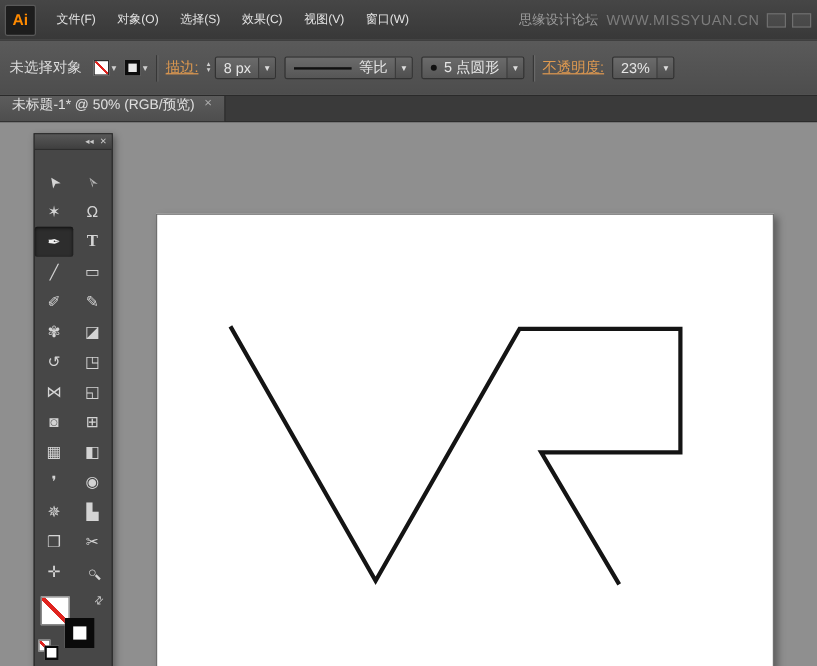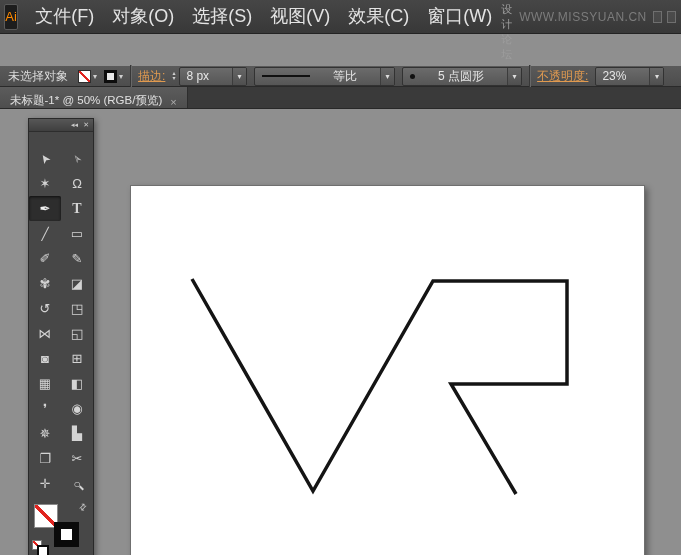--- a/index.html
+++ b/index.html
@@ -11,75 +11,75 @@
 
   
   .titlebar {
     height:34px; background:linear-gradient(#464646,#383838);
     border-bottom:1px solid #232323;
     display:flex; align-items:center;
   }
   .app-icon {
     width:26px; height:26px; margin:0 8px 0 4px;
     background:#1d1d1d; border:1px solid #5a5a5a; border-radius:2px;
-    color:#ff8a00; font-weight:normal; font-size:13px;
+    color:#ff8a00; font-weight:bold; font-size:13px;
     display:flex; align-items:center; justify-content:center;
   }
   .menus { display:flex; }
-  .menu-item { padding:0 9px; font-size:18px; color:#e3e3e3; line-height:33px; white-space:nowrap; }
+  .menu-item { padding:0 9px; font-size:10px; color:#e3e3e3; line-height:33px; white-space:nowrap; }
   .watermark { margin-left:auto; display:flex; align-items:center; gap:7px; margin-right:6px; }
   .watermark .wm1 { font-size:11px; color:#9d9d9d; }
   .watermark .wm2 { font-size:12px; color:#7c7c7c; letter-spacing:.5px; }
   .winbtn {
     width:16px; height:12px; border:1px solid #6f6f6f; margin-right:5px;
     background:rgba(255,255,255,0.06);
     color:#9a9a9a; font-size:7px; line-height:10px; text-align:center;
   }
 
   
   .controlbar {
-    height:21px; background:linear-gradient(#5a5a5a,#4d4d4d);
+    height:46px; background:linear-gradient(#5a5a5a,#4d4d4d);
     border-bottom:1px solid #2a2a2a;
     display:flex; align-items:center; padding:0 8px; gap:7px;
-    font-size:12px; color:#dcdcdc; white-space:nowrap;margin-top:32px;
+    font-size:12px; color:#dcdcdc; white-space:nowrap;
   }
   .cb-status { margin-right:3px; }
   .mini-combo { display:flex; align-items:center; gap:2px; }
   .mini-swatch { width:13px; height:13px; border:1px solid #2e2e2e; display:inline-block; }
   .fill-none {
     background-image:linear-gradient(to top right,
       #ffffff 44%, #e0241f 44%, #e0241f 56%, #ffffff 56%);
     background-color:#fff;
   }
   .stroke-black { border:3px solid #0d0d0d; background:#e9e9e9; }
   .dd { font-size:8px; color:#cfcfcf; }
   .divider { width:1px; height:22px; background:#373737; box-shadow:1px 0 0 #686868; }
   .link { color:#e09a50; text-decoration:underline; }
   .spinner { display:flex; flex-direction:column; font-size:6px; line-height:5px; color:#d0d0d0; margin-right:-3px; }
   .combo {
     display:flex; align-items:center; height:19px;
     background:linear-gradient(#6b6b6b,#565656);
-    border:1px solid #323232; border-radius:2px; overflow:hidden;gap:17px;
+    border:1px solid #323232; border-radius:2px; overflow:hidden;
   }
   .combo .txt { padding:0 6px; font-size:12px; color:#e6e6e6; }
   .combo .arrow {
     width:14px; align-self:stretch; display:flex; align-items:center; justify-content:center;
     border-left:1px solid #3c3c3c; font-size:8px; color:#ddd;
     background:linear-gradient(#666,#4f4f4f);
   }
   .profile-line { width:48px; height:2px; background:#101010; margin-left:7px; }
   .brush-dot { width:5px; height:5px; border-radius:50%; background:#101010; margin-left:7px; }
 
   
   .tabbar {
     height:22px; background:#3a3a3a; border-bottom:1px solid #282828;
     display:flex; align-items:stretch;
   }
   .tab {
-    display:flex; align-items:flex-end; gap:8px; padding:0 10px;
+    display:flex; align-items:flex-start; gap:8px; padding:0 10px;
     background:linear-gradient(#5c5c5c,#4e4e4e);
     border-right:1px solid #2d2d2d;
     font-size:11.5px; color:#e0e0e0;
   }
   .tab-close { color:#aeaeae; font-size:11px; }
 
   
   .workspace { position:relative; height:466px; background:#8f8f8f; overflow:hidden; }
 
   .artboard {
@@ -157,22 +157,22 @@
 </style>
 </head>
 <body>
 
 <div class="titlebar" data-name="titlebar">
   <div class="app-icon" data-name="app-logo">Ai</div>
   <div class="menus" data-name="menubar-items">
       <div class="menu-item" data-name="menu-file">文件(F)</div>
       <div class="menu-item" data-name="menu-object">对象(O)</div>
       <div class="menu-item" data-name="menu-select">选择(S)</div>
+      <div class="menu-item" data-name="menu-effect">效果(C)</div>
       <div class="menu-item" data-name="menu-view">视图(V)</div>
-      <div class="menu-item" data-name="menu-effect">效果(C)</div>
       <div class="menu-item" data-name="menu-window">窗口(W)</div>
     </div>
   <div class="watermark" data-name="watermark">
     <span class="wm1" data-name="watermark-text">思缘设计论坛</span>
     <span class="wm2" data-name="watermark-url">WWW.MISSYUAN.CN</span>
   </div>
   <div class="winbtn" data-name="window-restore-button"></div>
   <div class="winbtn" data-name="window-close-button"></div>
 </div>
 

